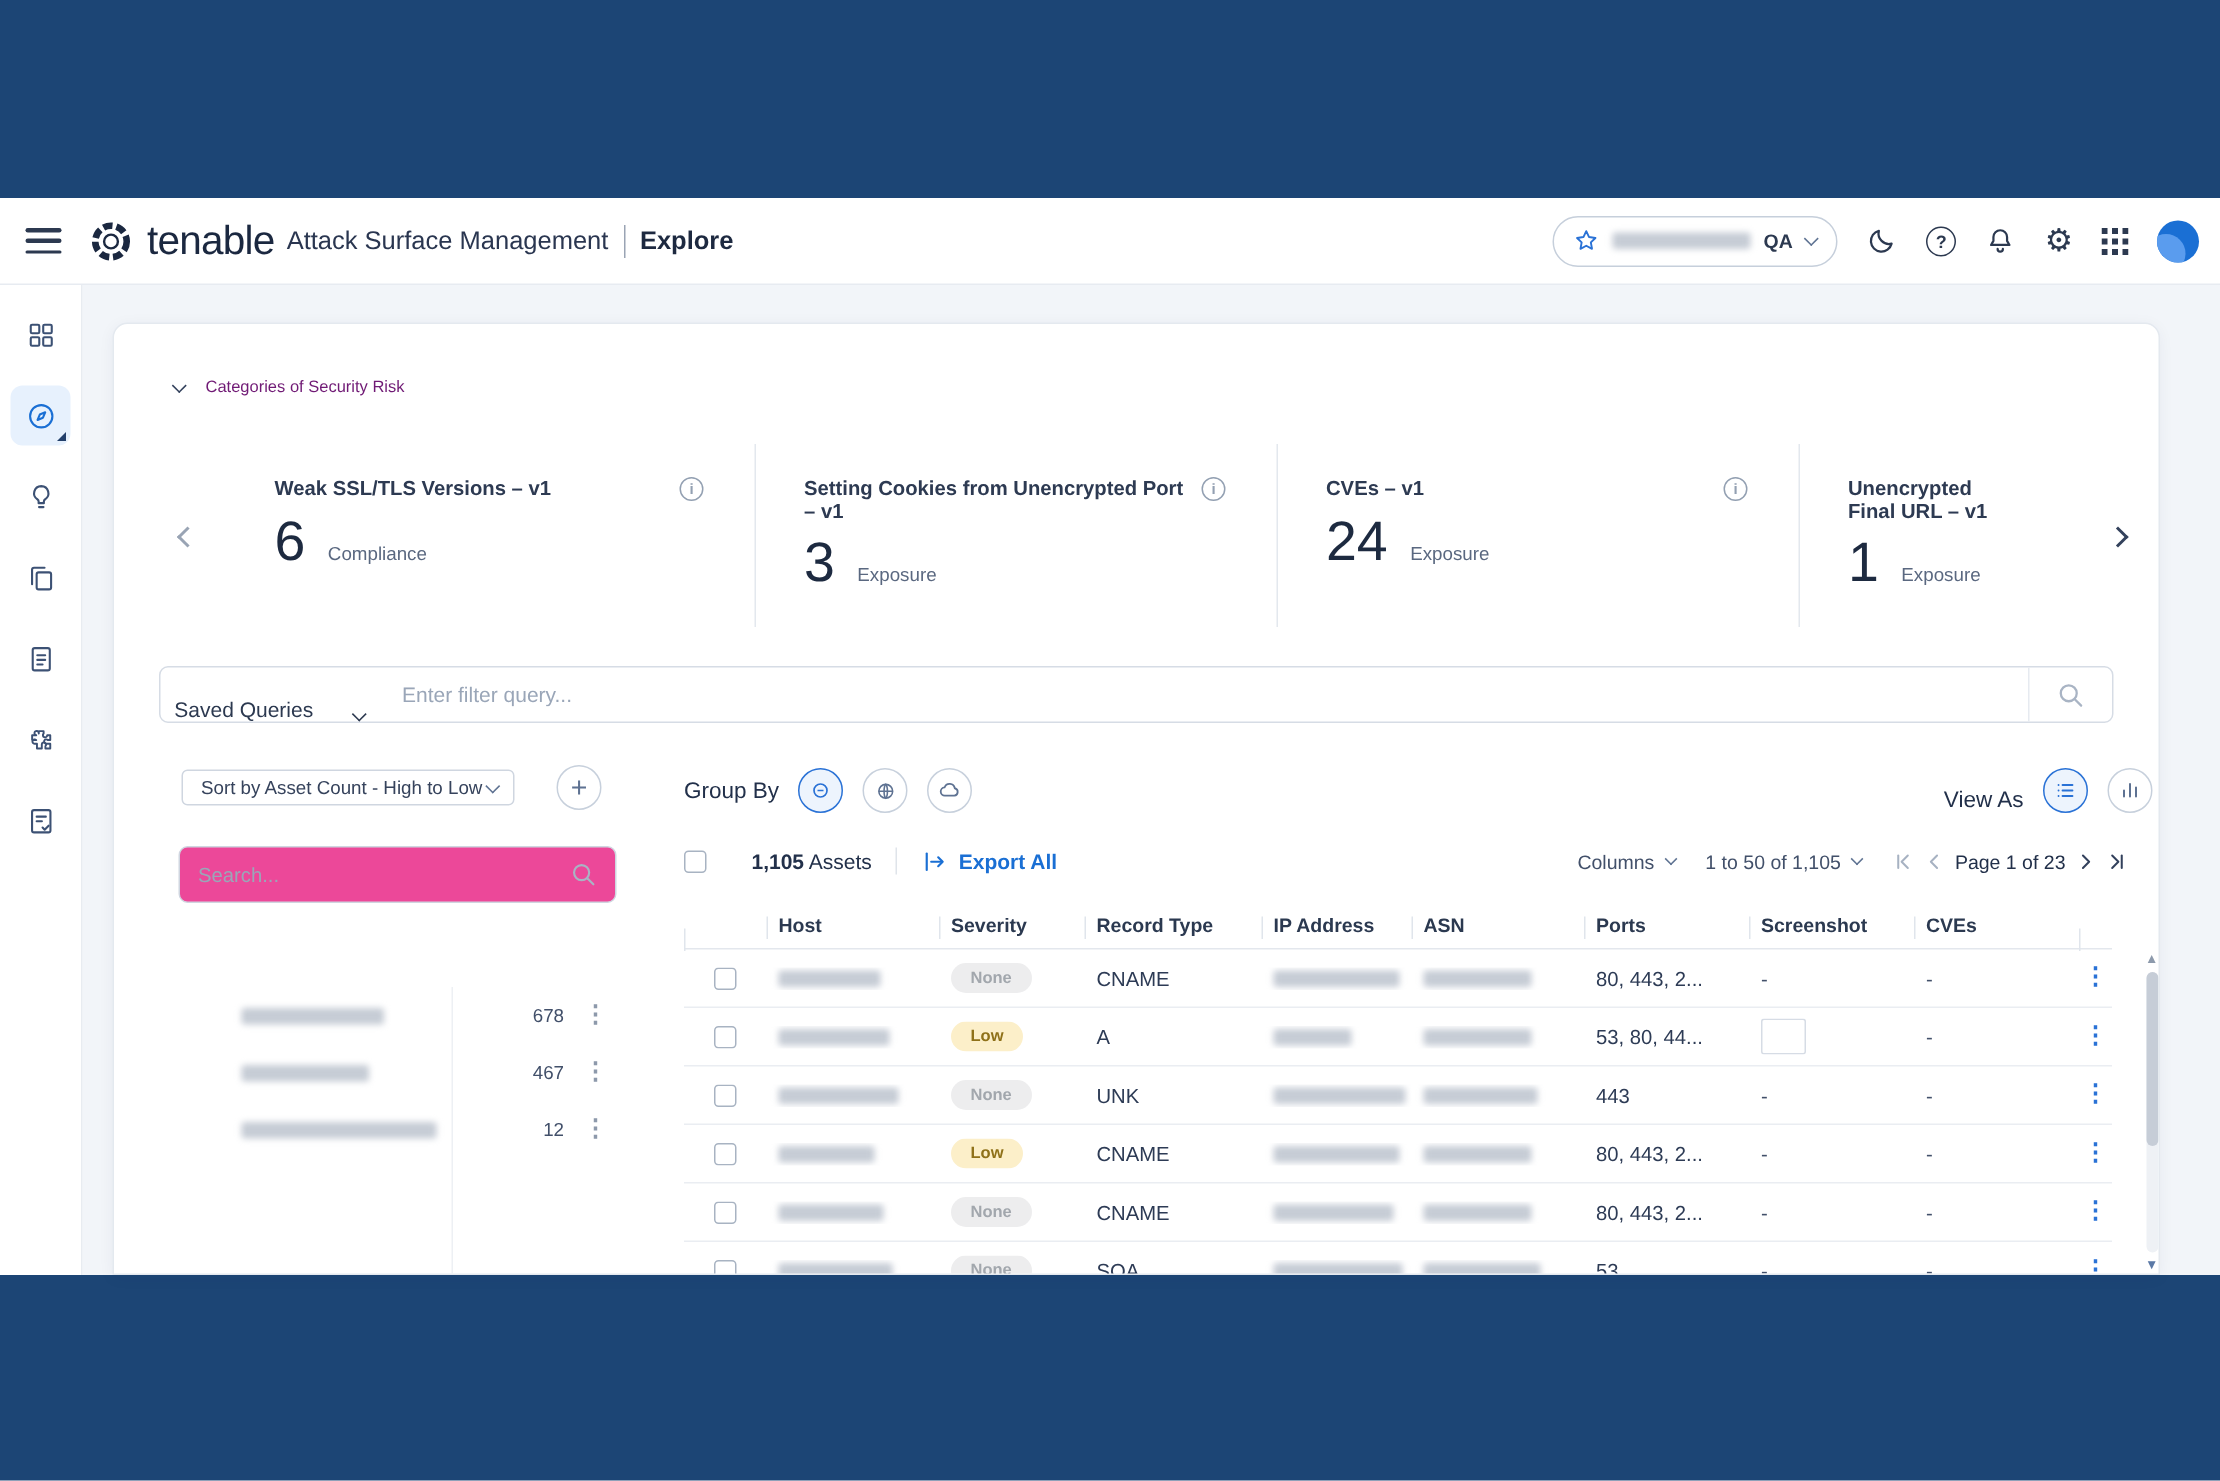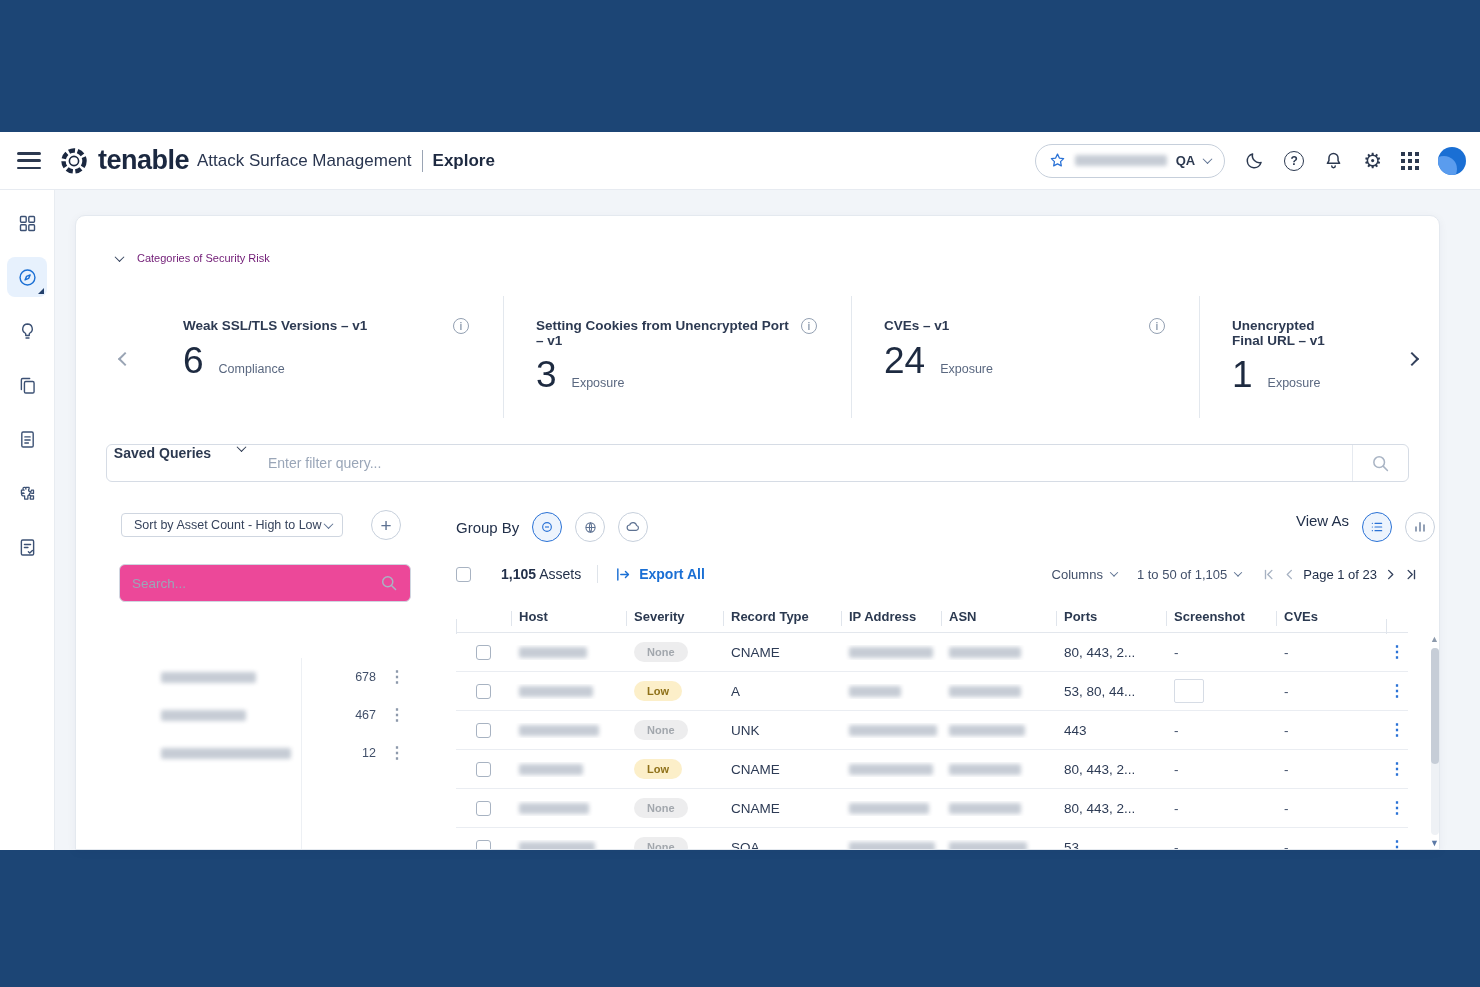--- a/index.html
+++ b/index.html
@@ -5,21 +5,21 @@
   *{margin:0;padding:0;box-sizing:border-box}
   html,body{width:1480px;height:987px}
   body{position:relative;font-family:"Liberation Sans",sans-serif;background:#1c4575;overflow:hidden;color:#2d3b55}
   svg{display:block}
 
   
   .topbar{position:absolute;top:132px;left:0;width:1480px;height:58px;background:#fff;display:flex;align-items:center;padding:0 14px;border-bottom:1px solid #e7ebf1}
   .burger{width:24px;height:17px;display:flex;flex-direction:column;justify-content:space-between;margin:0 10px 0 3px;cursor:pointer}
   .burger i{display:block;height:2.5px;background:#2c3950;border-radius:2px}
   .brand{display:flex;align-items:center;gap:9px;margin-left:8px}
-  .brand-name{font-size:27px;font-weight:700;color:#1b2840;letter-spacing:-.5px}
+  .brand-name{font-size:27px;font-weight:400;color:#1b2840;letter-spacing:-.5px}
   .product{font-size:17px;color:#2a3650;margin-left:8px}
   .tb-sep{width:1px;height:22px;background:#9aa4b4;margin:0 10px}
   .page-name{font-size:17px;font-weight:700;color:#1d2940}
   .tb-right{margin-left:auto;display:flex;align-items:center;gap:19px}
   .account-pill{height:34px;border:1px solid #c6cfdb;border-radius:17px;display:flex;align-items:center;gap:9px;padding:0 13px;cursor:pointer}
   .acct-suffix{font-size:13px;font-weight:600;color:#2c3950}
   .icon-btn{color:#2c3950;cursor:pointer;display:flex;align-items:center;justify-content:center}
   .help-circ{width:20px;height:20px;border:1.6px solid #2c3950;border-radius:50%;font-size:12px;font-weight:700;display:flex;align-items:center;justify-content:center}
   .gear-glyph{font-size:21px;line-height:1}
   .avatar{width:28px;height:28px;border-radius:50%;background:#1a6fd4;position:relative;overflow:hidden;cursor:pointer}
@@ -57,21 +57,21 @@
   .risk-card.b{border-right:1px solid #e3e8ee}
   .rc-top{display:flex;justify-content:space-between;align-items:flex-start}
   .rc-title{font-size:13.5px;font-weight:600;color:#2d3a52;padding-right:10px}
   .info{flex:0 0 auto;width:16px;height:16px;border:1.3px solid #93a0b2;border-radius:50%;color:#93a0b2;font-size:10px;font-weight:700;display:flex;align-items:center;justify-content:center;cursor:pointer}
   .rc-num-row{display:flex;align-items:baseline;gap:15px;margin-top:8px}
   .rc-value{font-size:37px;font-weight:500;color:#1d2a40;line-height:1}
   .rc-label{font-size:12.5px;color:#5a6880}
 
   
   .filterbar{position:absolute;left:30px;right:30px;top:228px;height:38px;border:1px solid #d6dce5;border-radius:6px;display:flex;align-items:center;background:#fff}
-  .fb-saved{width:145px;height:100%;display:flex;align-items:flex-start;justify-content:center;gap:27px;font-size:14px;font-weight:700;color:#2c3950;cursor:pointer}
+  .fb-saved{width:145px;height:100%;display:flex;align-items:flex-end;justify-content:center;gap:27px;font-size:14px;font-weight:400;color:#2c3950;cursor:pointer}
   .fb-saved .chv{color:#2c3950}
   .fb-input{flex:1;height:100%;border:none;outline:none;font-size:14px;padding:0 16px;font-family:"Liberation Sans",sans-serif;color:#2d3b55;background:transparent}
   .fb-input::placeholder{color:#9aa6b8}
   .fb-search{width:56px;height:100%;border-left:1px solid #e6eaf0;display:flex;align-items:center;justify-content:center;color:#a9b4c4;cursor:pointer}
 
   
   .left-panel{position:absolute;left:25px;top:290px;width:330px;height:345px}
   .sort-row{position:absolute;left:20px;top:4px;right:0;display:flex;align-items:center}
   .sort-dd{width:222px;height:24px;border:1px solid #cfd6e0;border-radius:4px;display:flex;align-items:center;justify-content:space-between;padding:0 10px 0 12px;font-size:12.5px;color:#36435c;cursor:pointer;background:#fff}
   .sort-dd .chv{color:#5e7292}
@@ -91,21 +91,21 @@
   .kebab{font-size:16px;font-weight:700;line-height:1;cursor:pointer}
   .kebab.gray{color:#8d99ab;position:absolute;right:26px}
   .kebab.blue{color:#2a72d6}
 
   
   .right-panel{position:absolute;left:380px;top:290px;width:985px;height:345px}
   .rp-toprow{position:absolute;left:0;top:4px;right:6px;height:34px;display:flex;align-items:center;gap:13px}
   .rp-label{font-size:15px;font-weight:400;color:#22304a}
   .circ{width:30px;height:30px;border-radius:50%;border:1px solid #c7d0dc;background:#fff;color:#5e7292;display:flex;align-items:center;justify-content:center;cursor:pointer}
   .circ.sel{border:1.6px solid #2a72d6;background:#edf4fd;color:#2a72d6}
-  .viewas{margin-left:auto;display:flex;align-items:flex-start;gap:13px}
+  .viewas{margin-left:auto;display:flex;align-items:flex-end;gap:13px}
 
   .rp-toolbar{position:absolute;left:0;top:53px;right:22px;height:30px;display:flex;align-items:center}
   .cb{width:15px;height:15px;border:1.6px solid #a8b3c2;border-radius:3px;background:#fff;display:inline-block;cursor:pointer;flex:0 0 auto}
   .assets{margin-left:30px;font-size:14px;color:#22304a}
   .assets b{font-weight:700}
   .tb-div{width:1px;height:18px;background:#dfe4ea;margin:0 16px}
   .export{display:flex;align-items:center;gap:8px;color:#1a6fd4;font-size:14px;font-weight:600;cursor:pointer}
   .rp-toolbar .right-cluster{margin-left:auto;display:flex;align-items:center;gap:20px}
   .dd-sm{display:flex;align-items:center;gap:8px;font-size:13px;color:#42506a;cursor:pointer}
   .dd-sm .chv{width:6px;height:6px;color:#5e7292}

